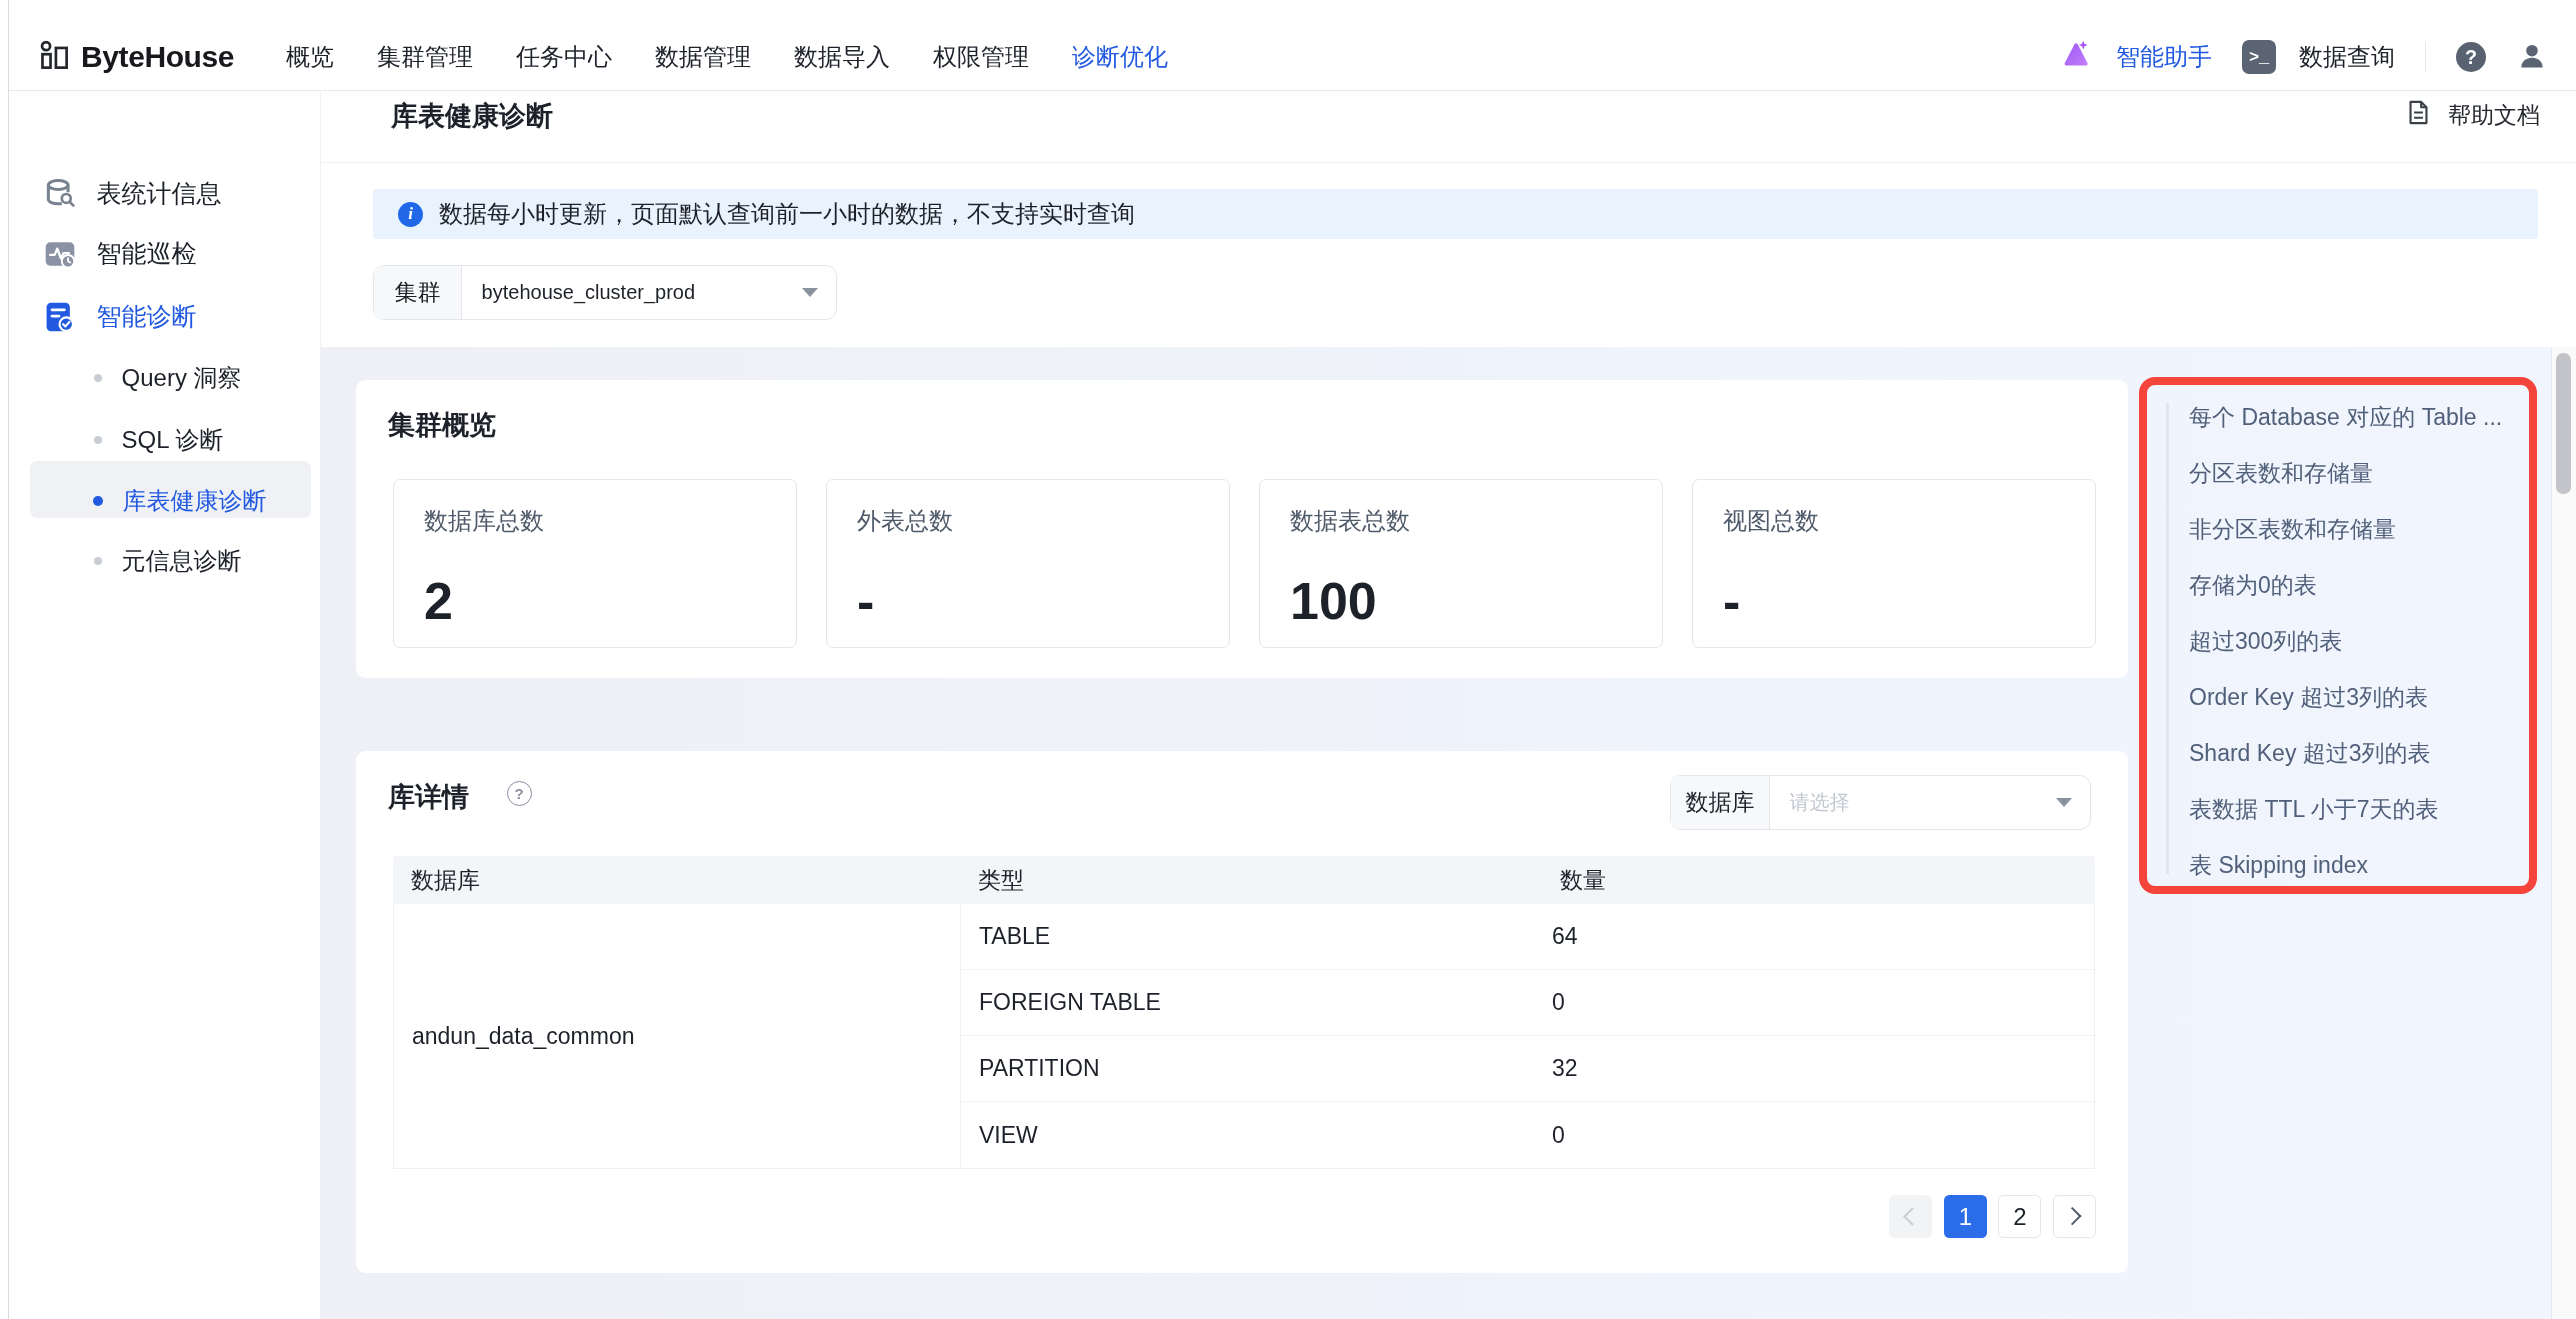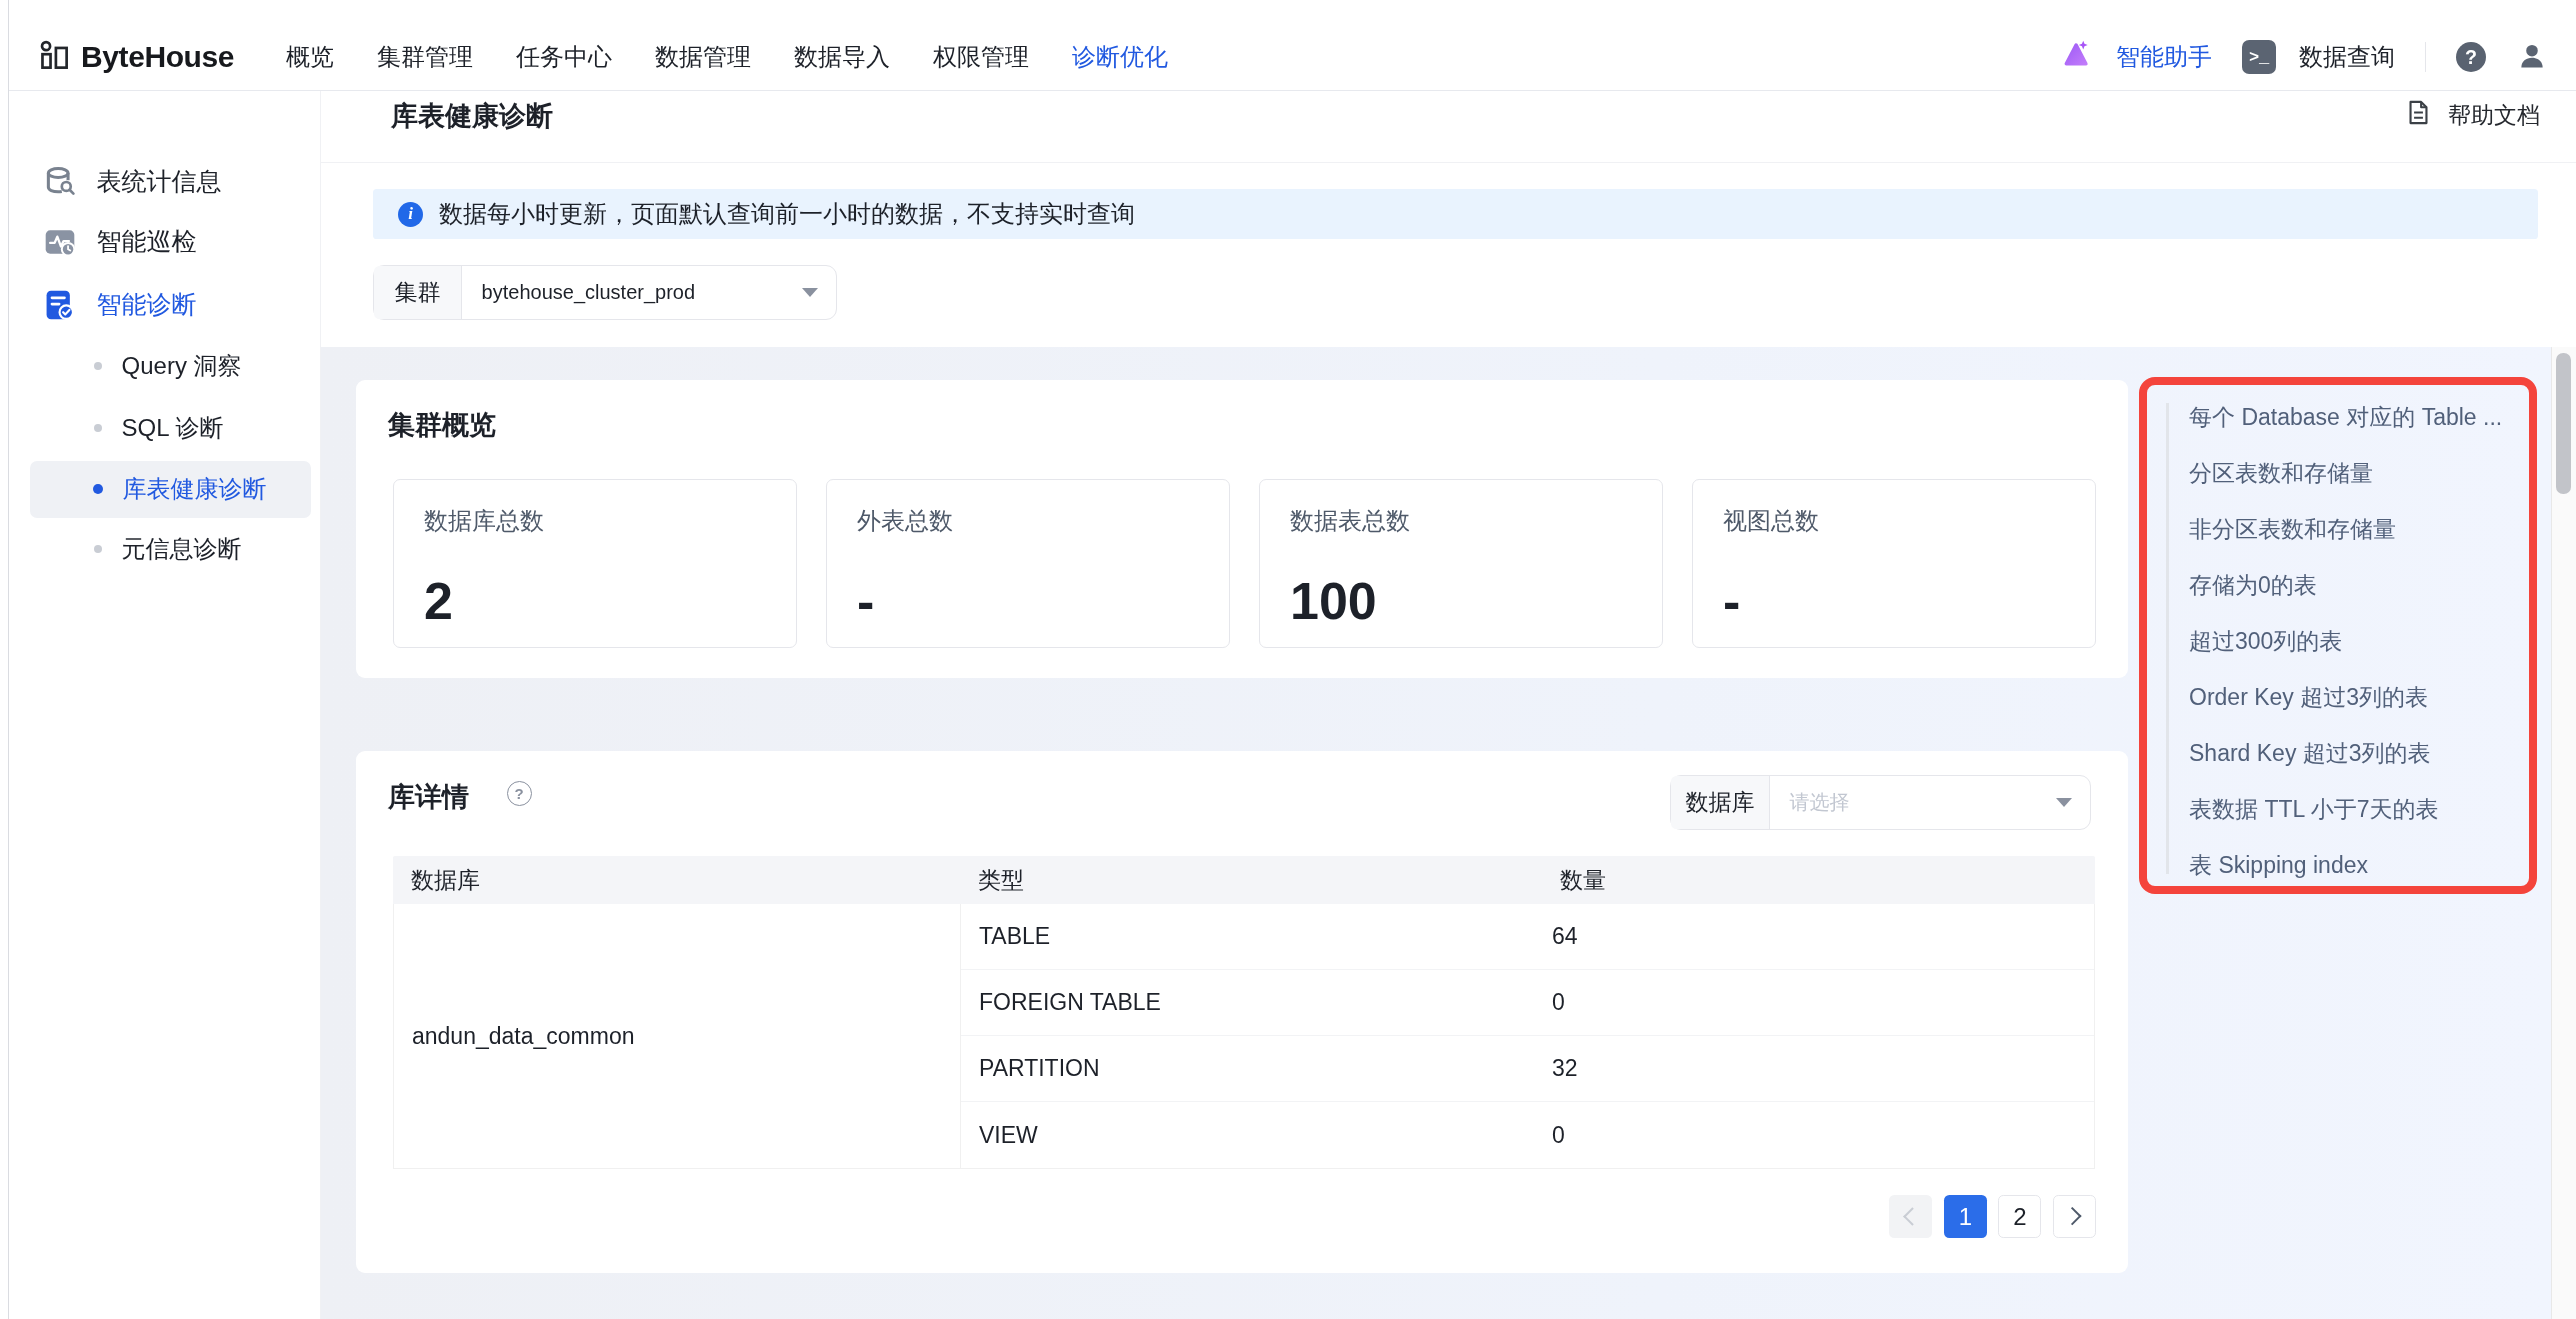--- a/index.html
+++ b/index.html
@@ -25,21 +25,21 @@
   .tb-action.ai{color:#2159e0;}
   .tb-divider{width:0.9px;height:30px;background:#e5e6eb;}
   .term-box{width:34px;height:34px;border-radius:7.1px;background:#5b6472;display:flex;align-items:center;justify-content:center;
     color:#fff;font-size:17px;font-weight:bold;font-family:"Liberation Mono","DejaVu Sans Mono",monospace;}
   .help-circle{width:30px;height:30px;border-radius:50%;background:#596270;color:#fff;display:flex;align-items:center;justify-content:center;
     font-size:19.6px;font-weight:bold;cursor:pointer;}
 
   
   .left-strip{position:absolute;left:0;top:0;width:8px;height:1319px;background:#fff;border-right:0.9px solid #dadce1;z-index:40;}
   .sidebar{position:absolute;left:9px;top:66px;width:311px;height:1253px;background:#fff;border-right:0.9px solid #f0f1f4;z-index:20;}
-  .side-row{position:absolute;left:0;width:100%;display:flex;align-items:center;cursor:pointer;}
+  .side-row{position:absolute;left:0;width:100%;display:flex;align-items:center;cursor:pointer;margin-top:12px;}
   .side-ic{width:34px;height:34px;margin-left:34px;flex:0 0 34px;display:flex;align-items:center;justify-content:center;}
   .side-label{margin-left:19.6px;font-size:25px;color:#1d2129;white-space:nowrap;}
   .side-label.active{color:#2159e0;}
   .sub-bullet{width:8px;height:8px;border-radius:50%;background:#c9cdd4;margin-left:85px;flex:0 0 8px;}
   .sub-bullet.active{background:#2159e0;width:9.8px;height:9.8px;flex:0 0 9.8px;margin-left:84px;}
   .sub-label{margin-left:19.6px;font-size:24px;color:#1d2129;white-space:nowrap;}
   .sub-label.active{color:#2159e0;}
   .side-selected{position:absolute;left:21.3px;top:395px;width:281px;height:57px;background:#eff1f5;border-radius:7.1px;}
 
   

